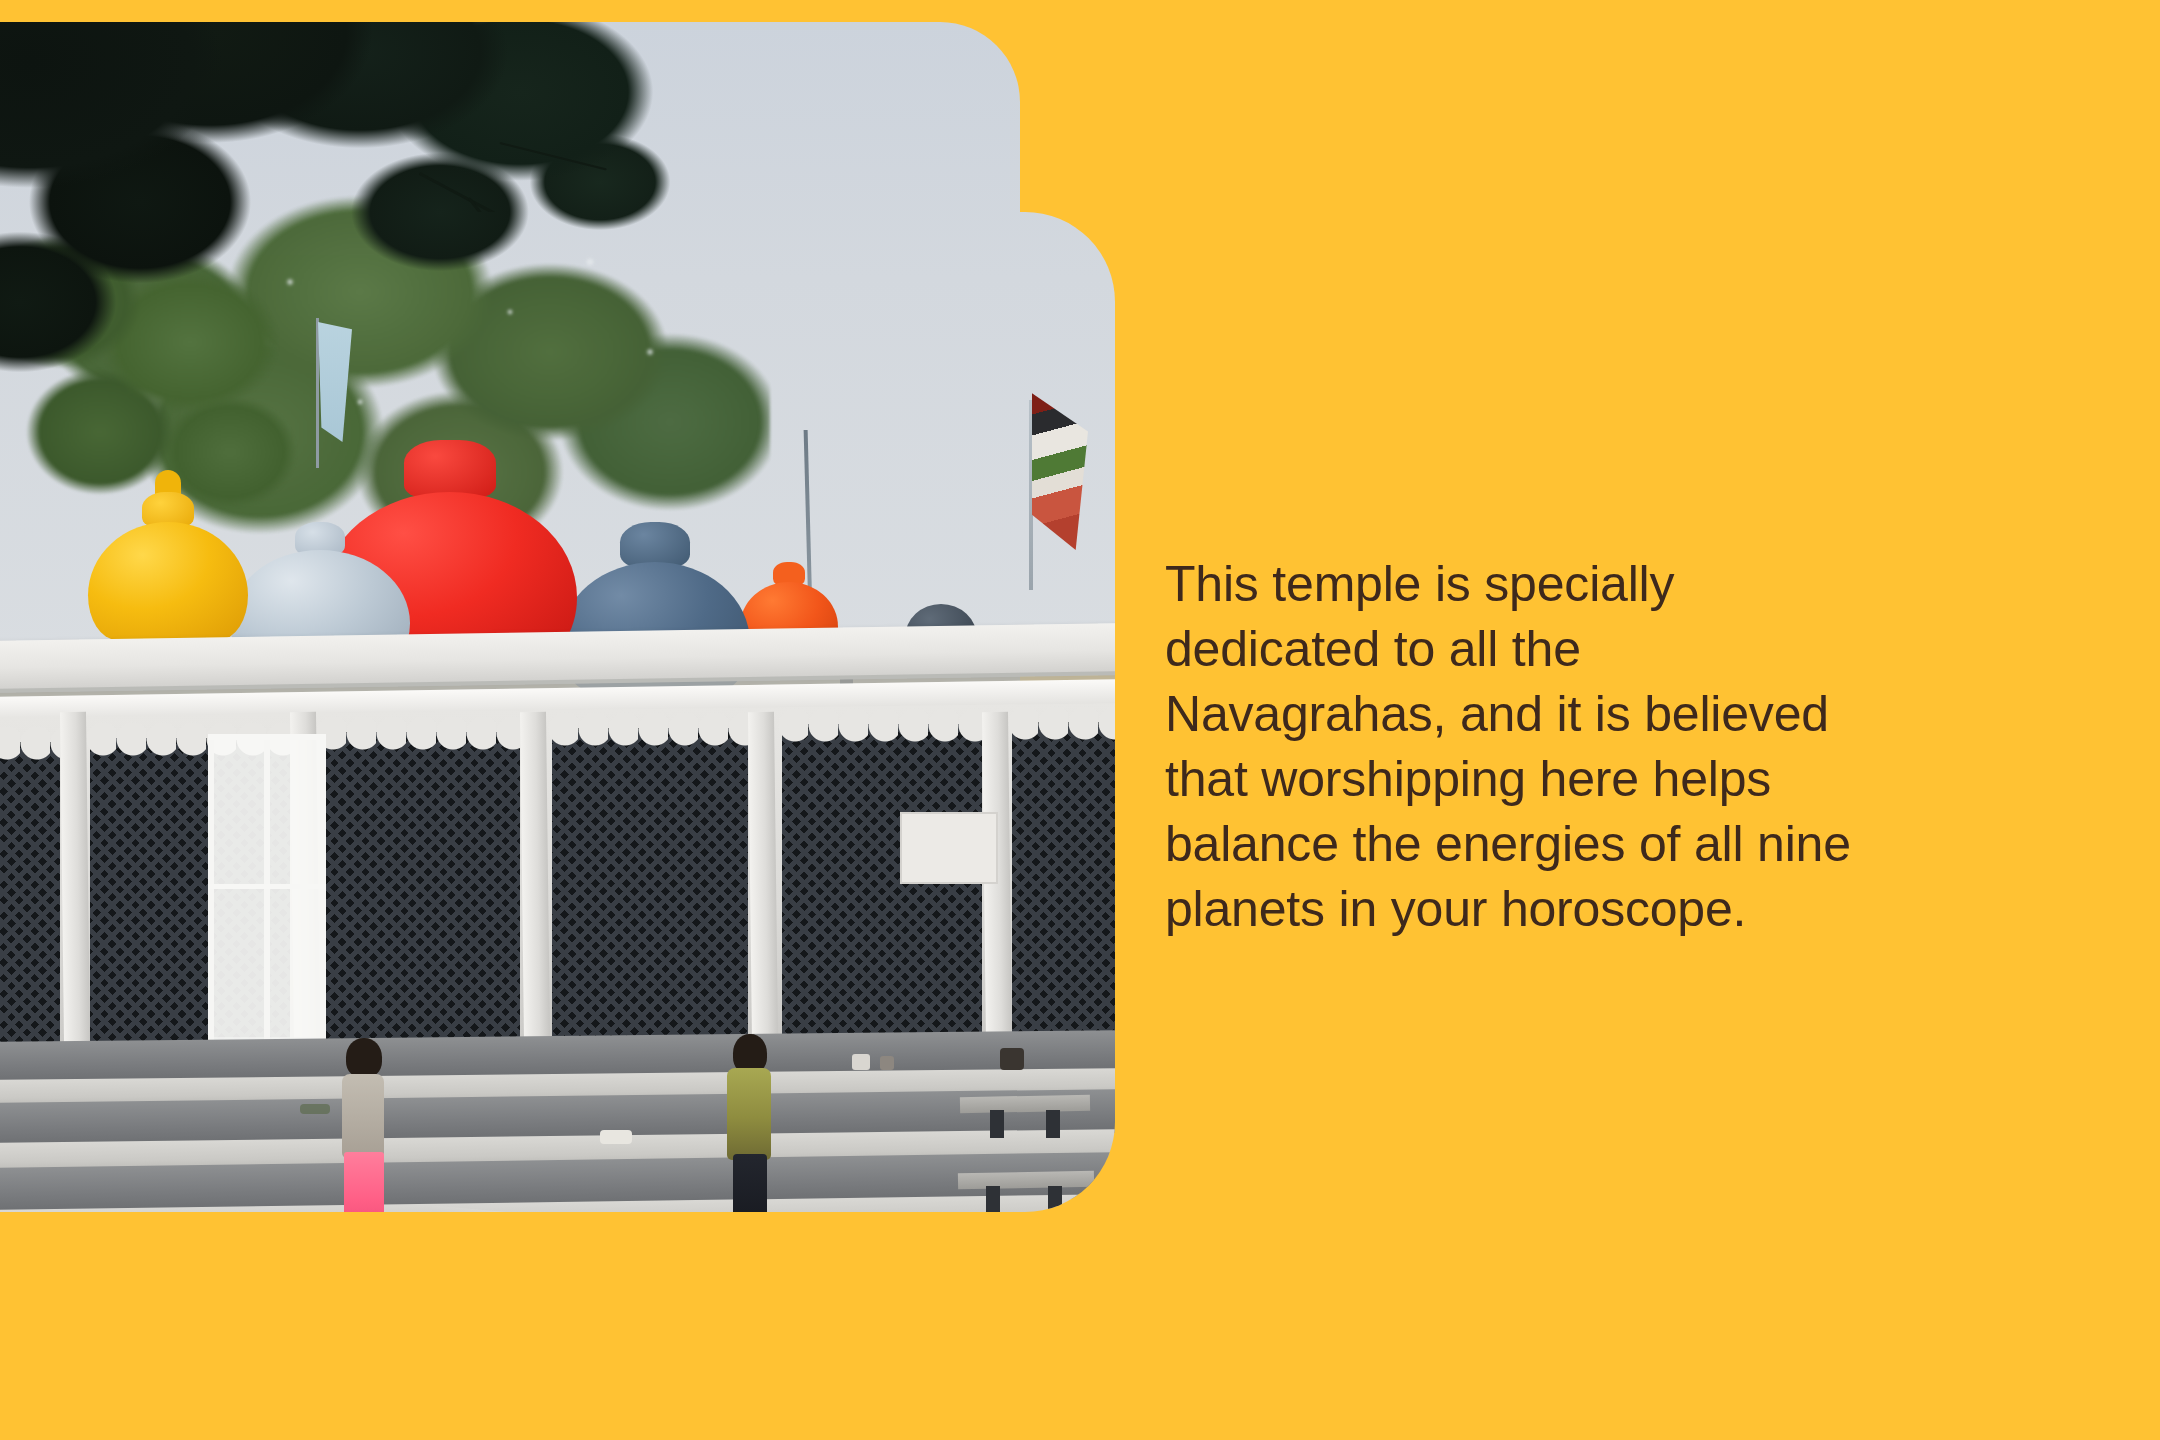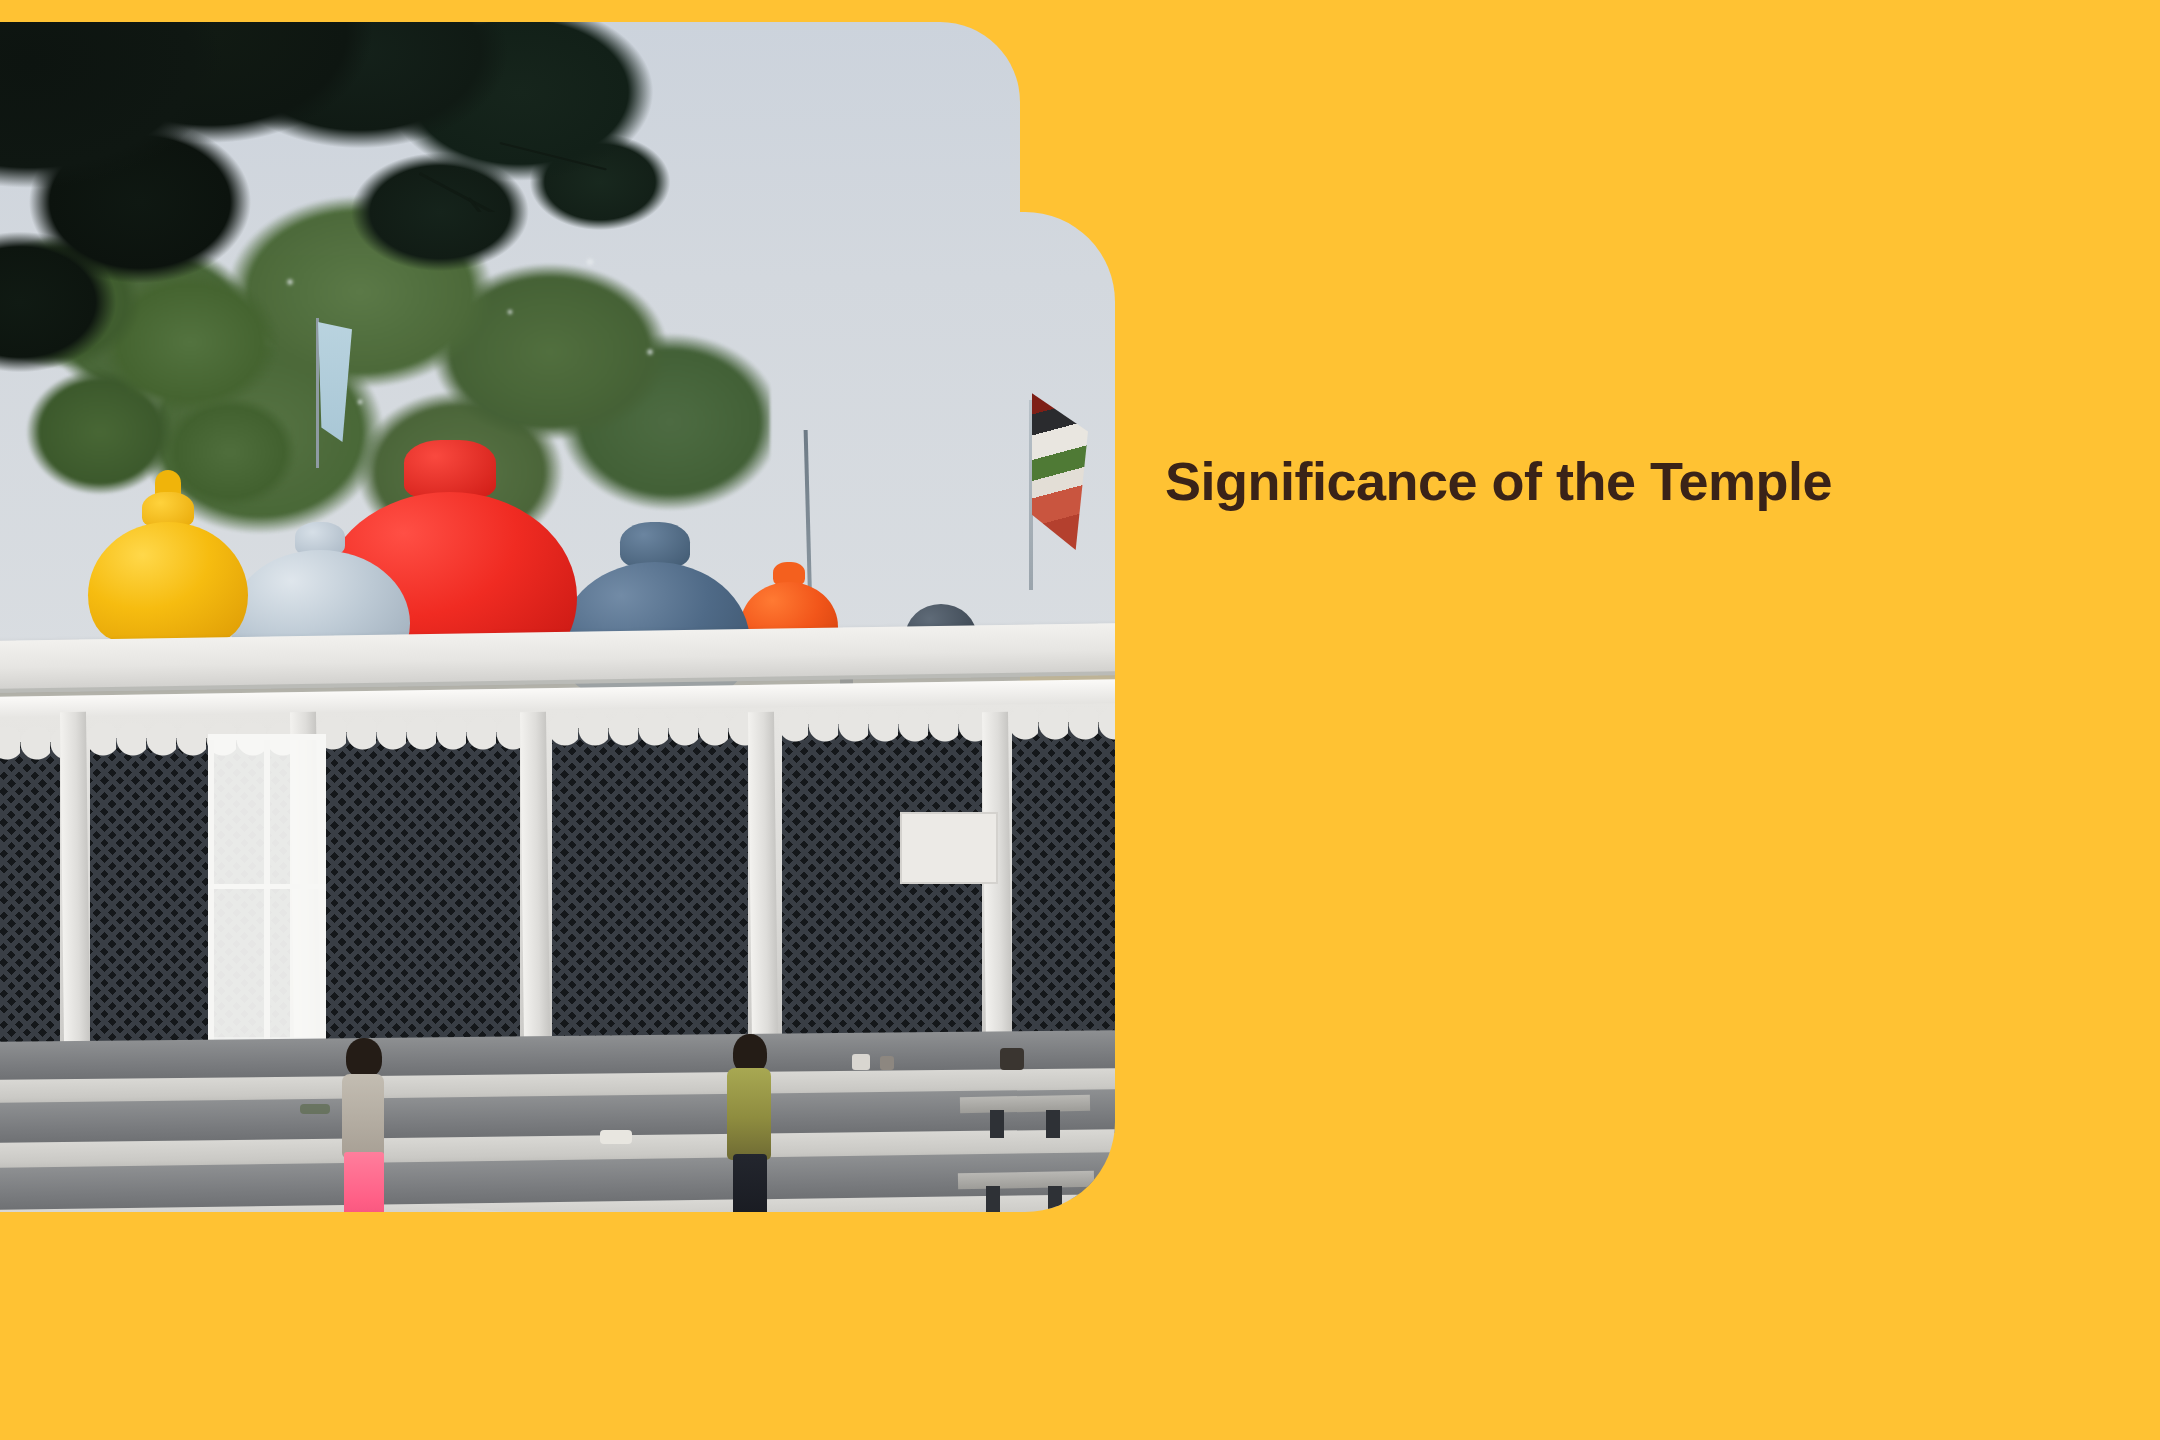--- a/index.html
+++ b/index.html
@@ -564,16 +564,16 @@
 
           </div>
 
         </div>
       </div>
 
     </div>
   </div>
 
   <div id="text-col">
-    <h1 id="heading">Significance of the Temple</h1>
+    <p id="body-text">This temple is specially dedicated to all the Navagrahas, and it is believed that worshipping here helps balance the energies of all nine planets in your horoscope.</p>
   </div>
 
 </div>
 
 </body></html>

